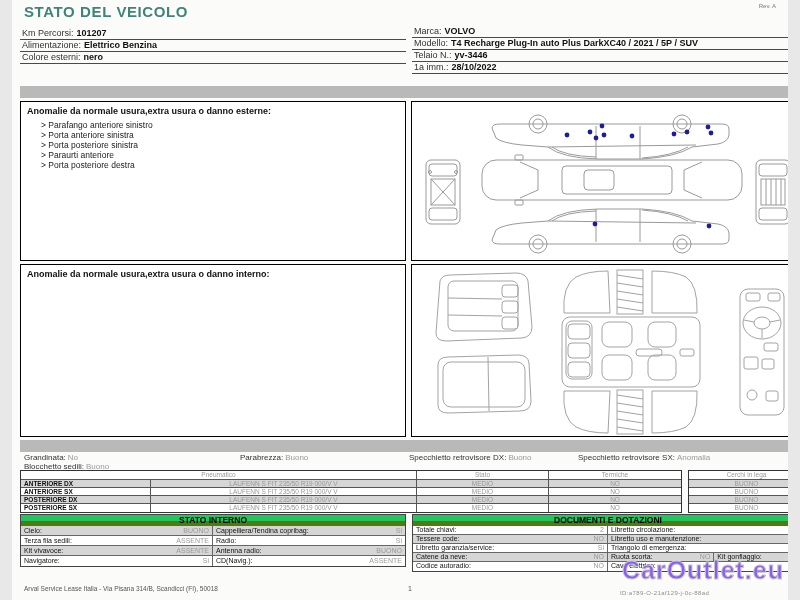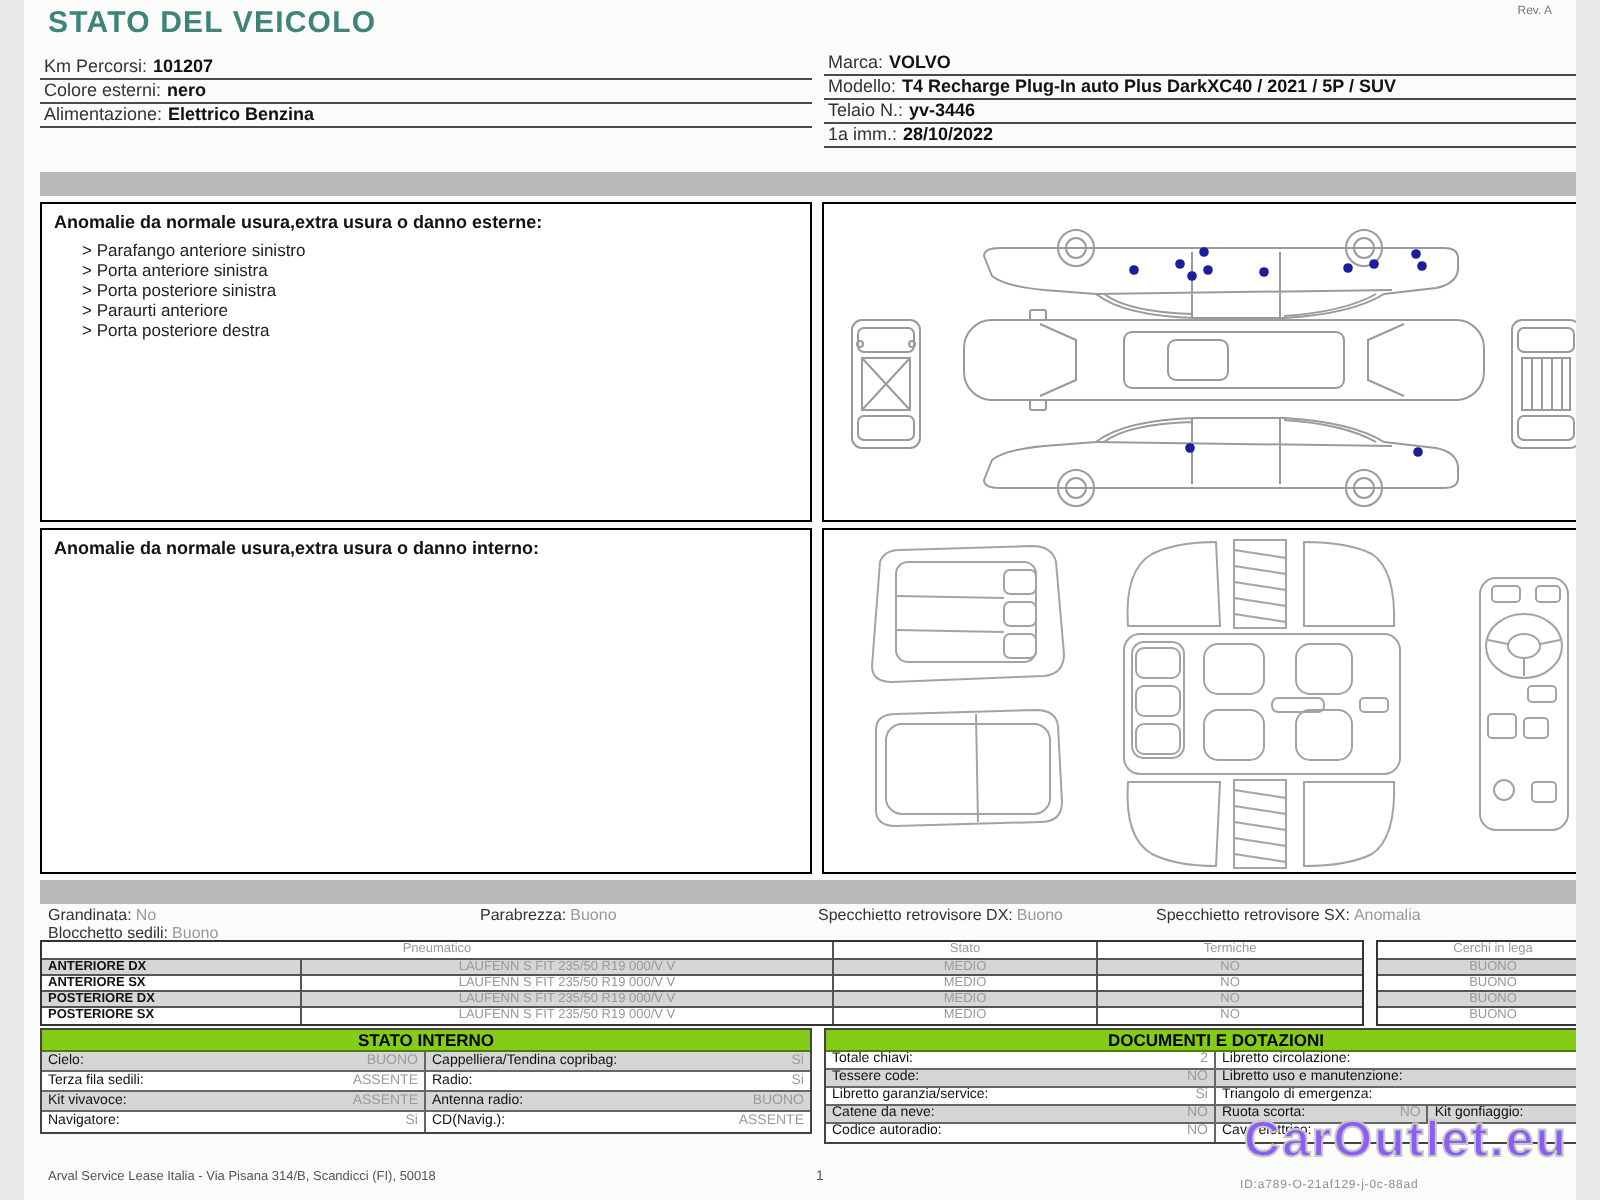--- a/index.html
+++ b/index.html
@@ -51,21 +51,21 @@
   .c-row { height:8px; line-height:7px; border-bottom:1px solid #555; font-size:6.5px;
            text-align:center; color:#999; }
   .c-row:last-child { border-bottom:none; }
   .c-row.head { height:9px; line-height:8px; }
   .c-row.shade { background:#d6d6d6; }
 
   
   .kv-table { position:absolute; top:514px; border:1px solid #444; background:#fff; }
   .kv-si  { left:8px;   width:386px; }
   .kv-doc { left:400px; width:392px; }
-  .kv-head { background:#84cc16; border-bottom:1px solid #4d7c0f; text-align:center;
+  .kv-head { background:#22c55e; border-bottom:5px solid #4d7c0f; text-align:center;
              font-size:8.5px; font-weight:bold; height:11px; line-height:11px; color:#000; }
   .kv-row { display:grid; grid-template-columns:1fr 1fr; border-bottom:1px solid #666; }
   .kv-row:last-child { border-bottom:none; }
   .kv-si .kv-row { height:10px; line-height:9px; }
   .kv-doc .kv-row { height:9px; line-height:8px; }
   .kv-row.shade { background:#d6d6d6; }
   .kv { display:flex; justify-content:space-between; padding:0 3px; font-size:7px;
         border-right:1px solid #666; overflow:hidden; white-space:nowrap; }
   .kv:last-child { border-right:none; }
   .kv .kv-l { color:#111; } .kv .kv-v { color:#9a9a9a; }
@@ -87,24 +87,24 @@
 <div class="page">
 
   <div class="title">STATO DEL VEICOLO</div>
   <div class="rev">Rev. A</div>
 
   <div class="info-block info-left">
     <div class="info-row">
       <span class="lbl">Km Percorsi:</span><span class="val">101207</span>
     </div>
     <div class="info-row">
+      <span class="lbl">Alimentazione:</span><span class="val">Elettrico Benzina</span>
+    </div>
+    <div class="info-row">
       <span class="lbl">Colore esterni:</span><span class="val">nero</span>
-    </div>
-    <div class="info-row">
-      <span class="lbl">Alimentazione:</span><span class="val">Elettrico Benzina</span>
     </div>
   </div>
 
   <div class="info-block info-right">
     <div class="info-row">
       <span class="lbl">Marca:</span><span class="val">VOLVO</span>
     </div>
     <div class="info-row">
       <span class="lbl">Modello:</span><span class="val">T4 Recharge Plug-In auto Plus DarkXC40 / 2021 / 5P / SUV</span>
     </div>

